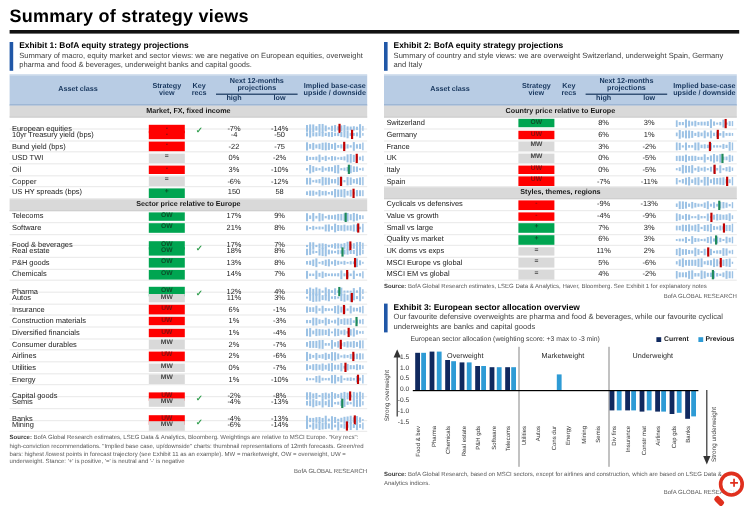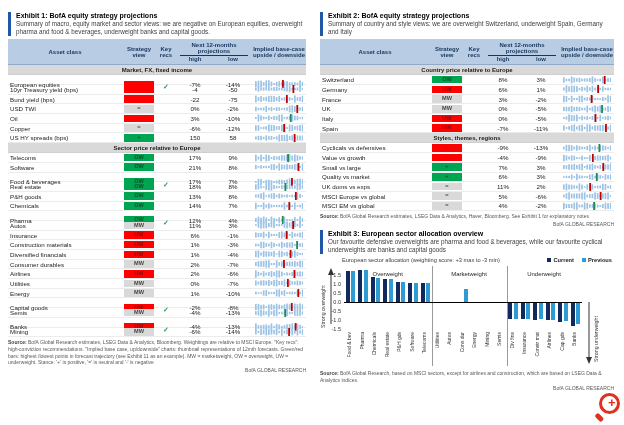--- a/index.html
+++ b/index.html
@@ -70,20 +70,23 @@
     border:3.5px solid #e0301e; background:rgba(255,255,255,.85); }
   .zoom-plus { position:absolute; right:4.5px; top:2px; color:#e0301e; font-size:13px; font-weight:bold; }
   .zoom-handle { position:absolute; left:1px; bottom:0px; width:9px; height:4.5px; background:#e0301e;
     transform:rotate(45deg); border-radius:2px; }
 </style>
 </head>
 <body>
 
 <div class="page">
 
+  <div class="page-header">
+    <h1>Summary of strategy views</h1>
+  </div>
 
   <div class="columns">
 
     <div class="col-left">
       <div class="ex-head">
         <div class="ex-title">Exhibit 1: BofA equity strategy projections</div>
         <div class="ex-sub">Summary of macro, equity market and sector views: we are negative on European equities, overweight pharma and food &amp; beverages, underweight banks and capital goods.</div>
       </div>
       <div id="table1" class="ex-table">
           <div class="t-head">

